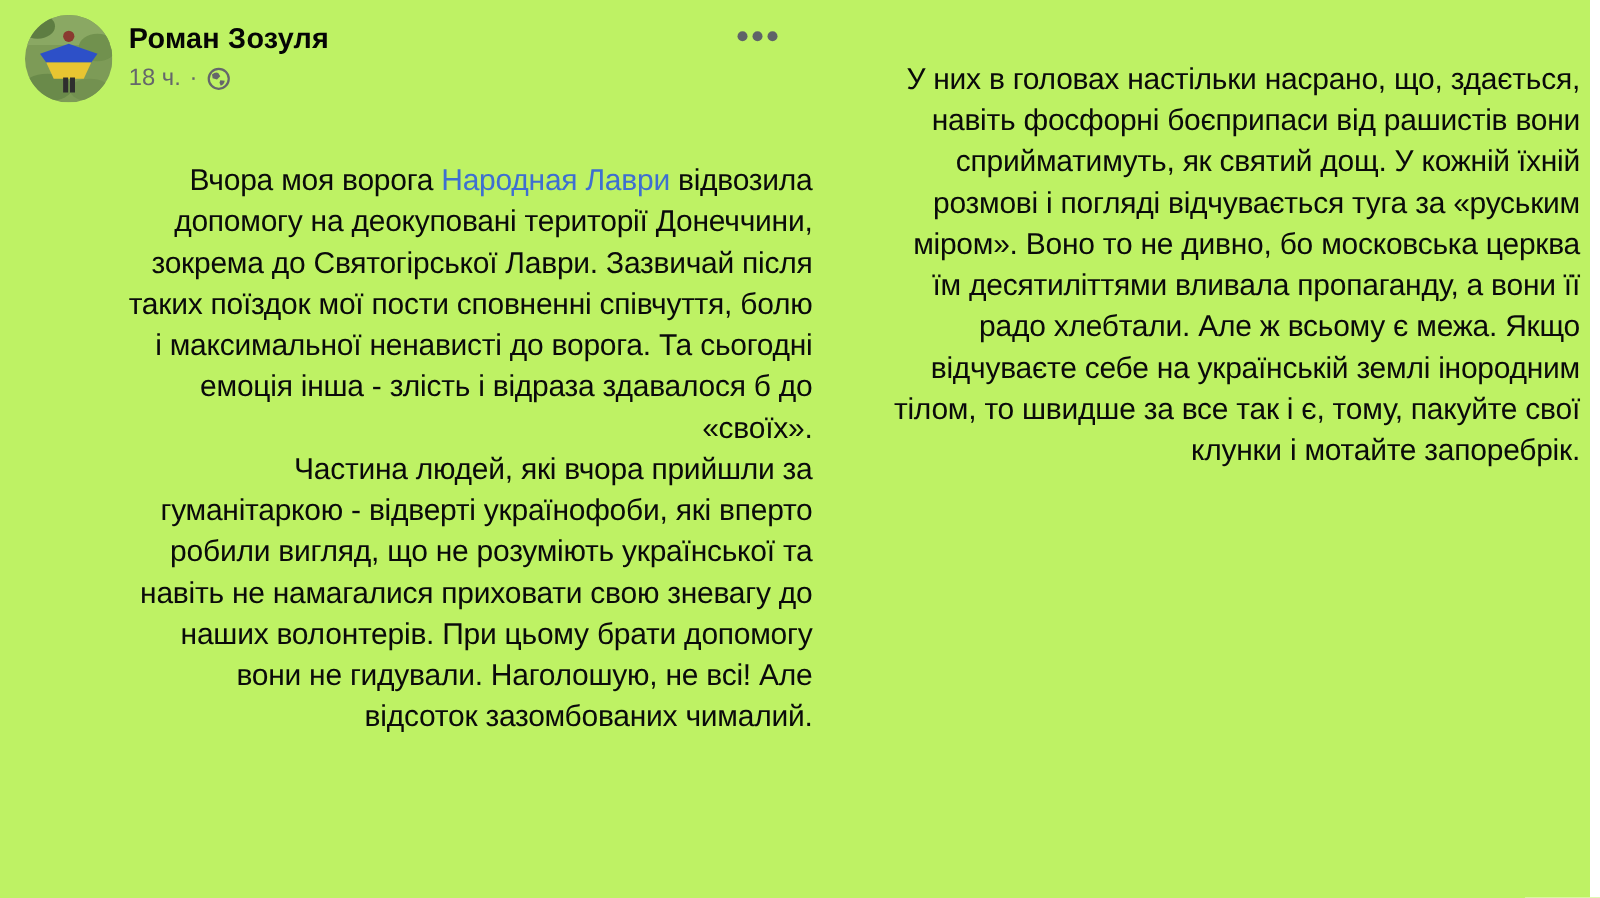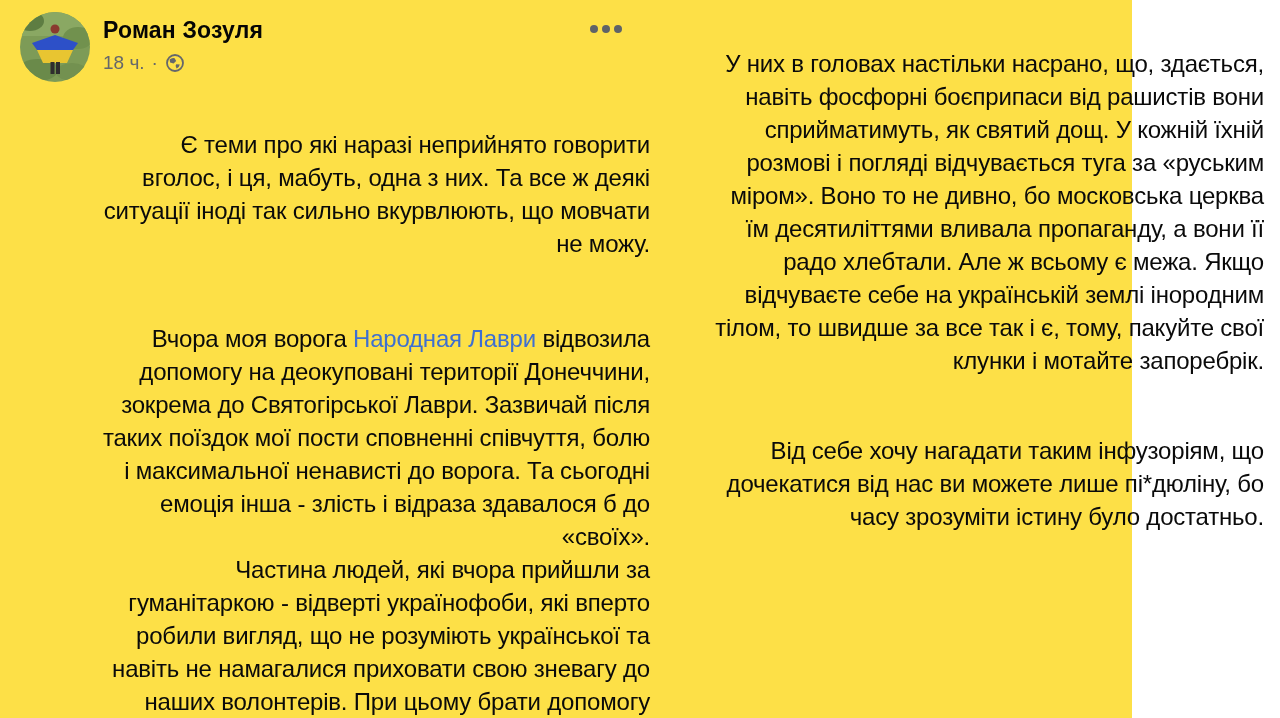--- a/index.html
+++ b/index.html
@@ -3,21 +3,21 @@
 <meta charset="utf-8">
 <style>
   html,body { margin:0; padding:0; }
   body {
     width:1280px; height:718px; overflow:hidden;
     background:#ffffff;
     font-family:"Liberation Sans","DejaVu Sans",sans-serif;
     color:#050505;
     -webkit-font-smoothing:antialiased;
   }
-  .post { position:relative; width:1132px; height:718px; background:#fde047; }
+  .post { position:relative; width:1272px; height:718px; background:#bef264; }
 
   
   .avatar {
     position:absolute; left:20px; top:12px; width:70px; height:70px;
     border-radius:50%; overflow:hidden; cursor:pointer;
   }
   .avatar svg { display:block; width:70px; height:70px; }
   .author {
     position:absolute; left:103px; top:17px;
     font-size:23px; font-weight:bold; color:#050505; letter-spacing:0.2px;
@@ -85,24 +85,20 @@
 
   <button class="menu-btn">
     <span style="display:flex;gap:4px;">
       <span class="dot"></span>
         <span class="dot"></span>
         <span class="dot"></span>
     </span>
   </button>
 
   <div class="col col-left">
-    <p class="para-1">Є теми про які наразі неприйнято говорити
-вголос, і ця, мабуть, одна з них. Та все ж деякі
-ситуації іноді так сильно вкурвлюють, що мовчати
-не можу.</p>
     <p class="para-2"><span>Вчора моя ворога </span><a class="page-link">Народная Лаври</a><span> відвозила
 допомогу на деокуповані території Донеччини,
 зокрема до Святогірської Лаври. Зазвичай після
 таких поїздок мої пости сповненні співчуття, болю
 і максимальної ненависті до ворога. Та сьогодні
 емоція інша - злість і відраза здавалося б до
 «своїх».
 Частина людей, які вчора прийшли за
 гуманітаркою - відверті українофоби, які вперто
 робили вигляд, що не розуміють української та
@@ -116,19 +112,16 @@
     <p>У них в головах настільки насрано, що, здається,
 навіть фосфорні боєприпаси від рашистів вони
 сприйматимуть, як святий дощ. У кожній їхній
 розмові і погляді відчувається туга за «руським
 міром». Воно то не дивно, бо московська церква
 їм десятиліттями вливала пропаганду, а вони її
 радо хлебтали. Але ж всьому є межа. Якщо
 відчуваєте себе на українській землі інородним
 тілом, то швидше за все так і є, тому, пакуйте свої
 клунки і мотайте запоребрік.</p>
-    <p>Від себе хочу нагадати таким інфузоріям, що
-дочекатися від нас ви можете лише пі*дюліну, бо
-часу зрозуміти істину було достатньо.</p>
     
   </div>
 
 </div>
 
 </body></html>

